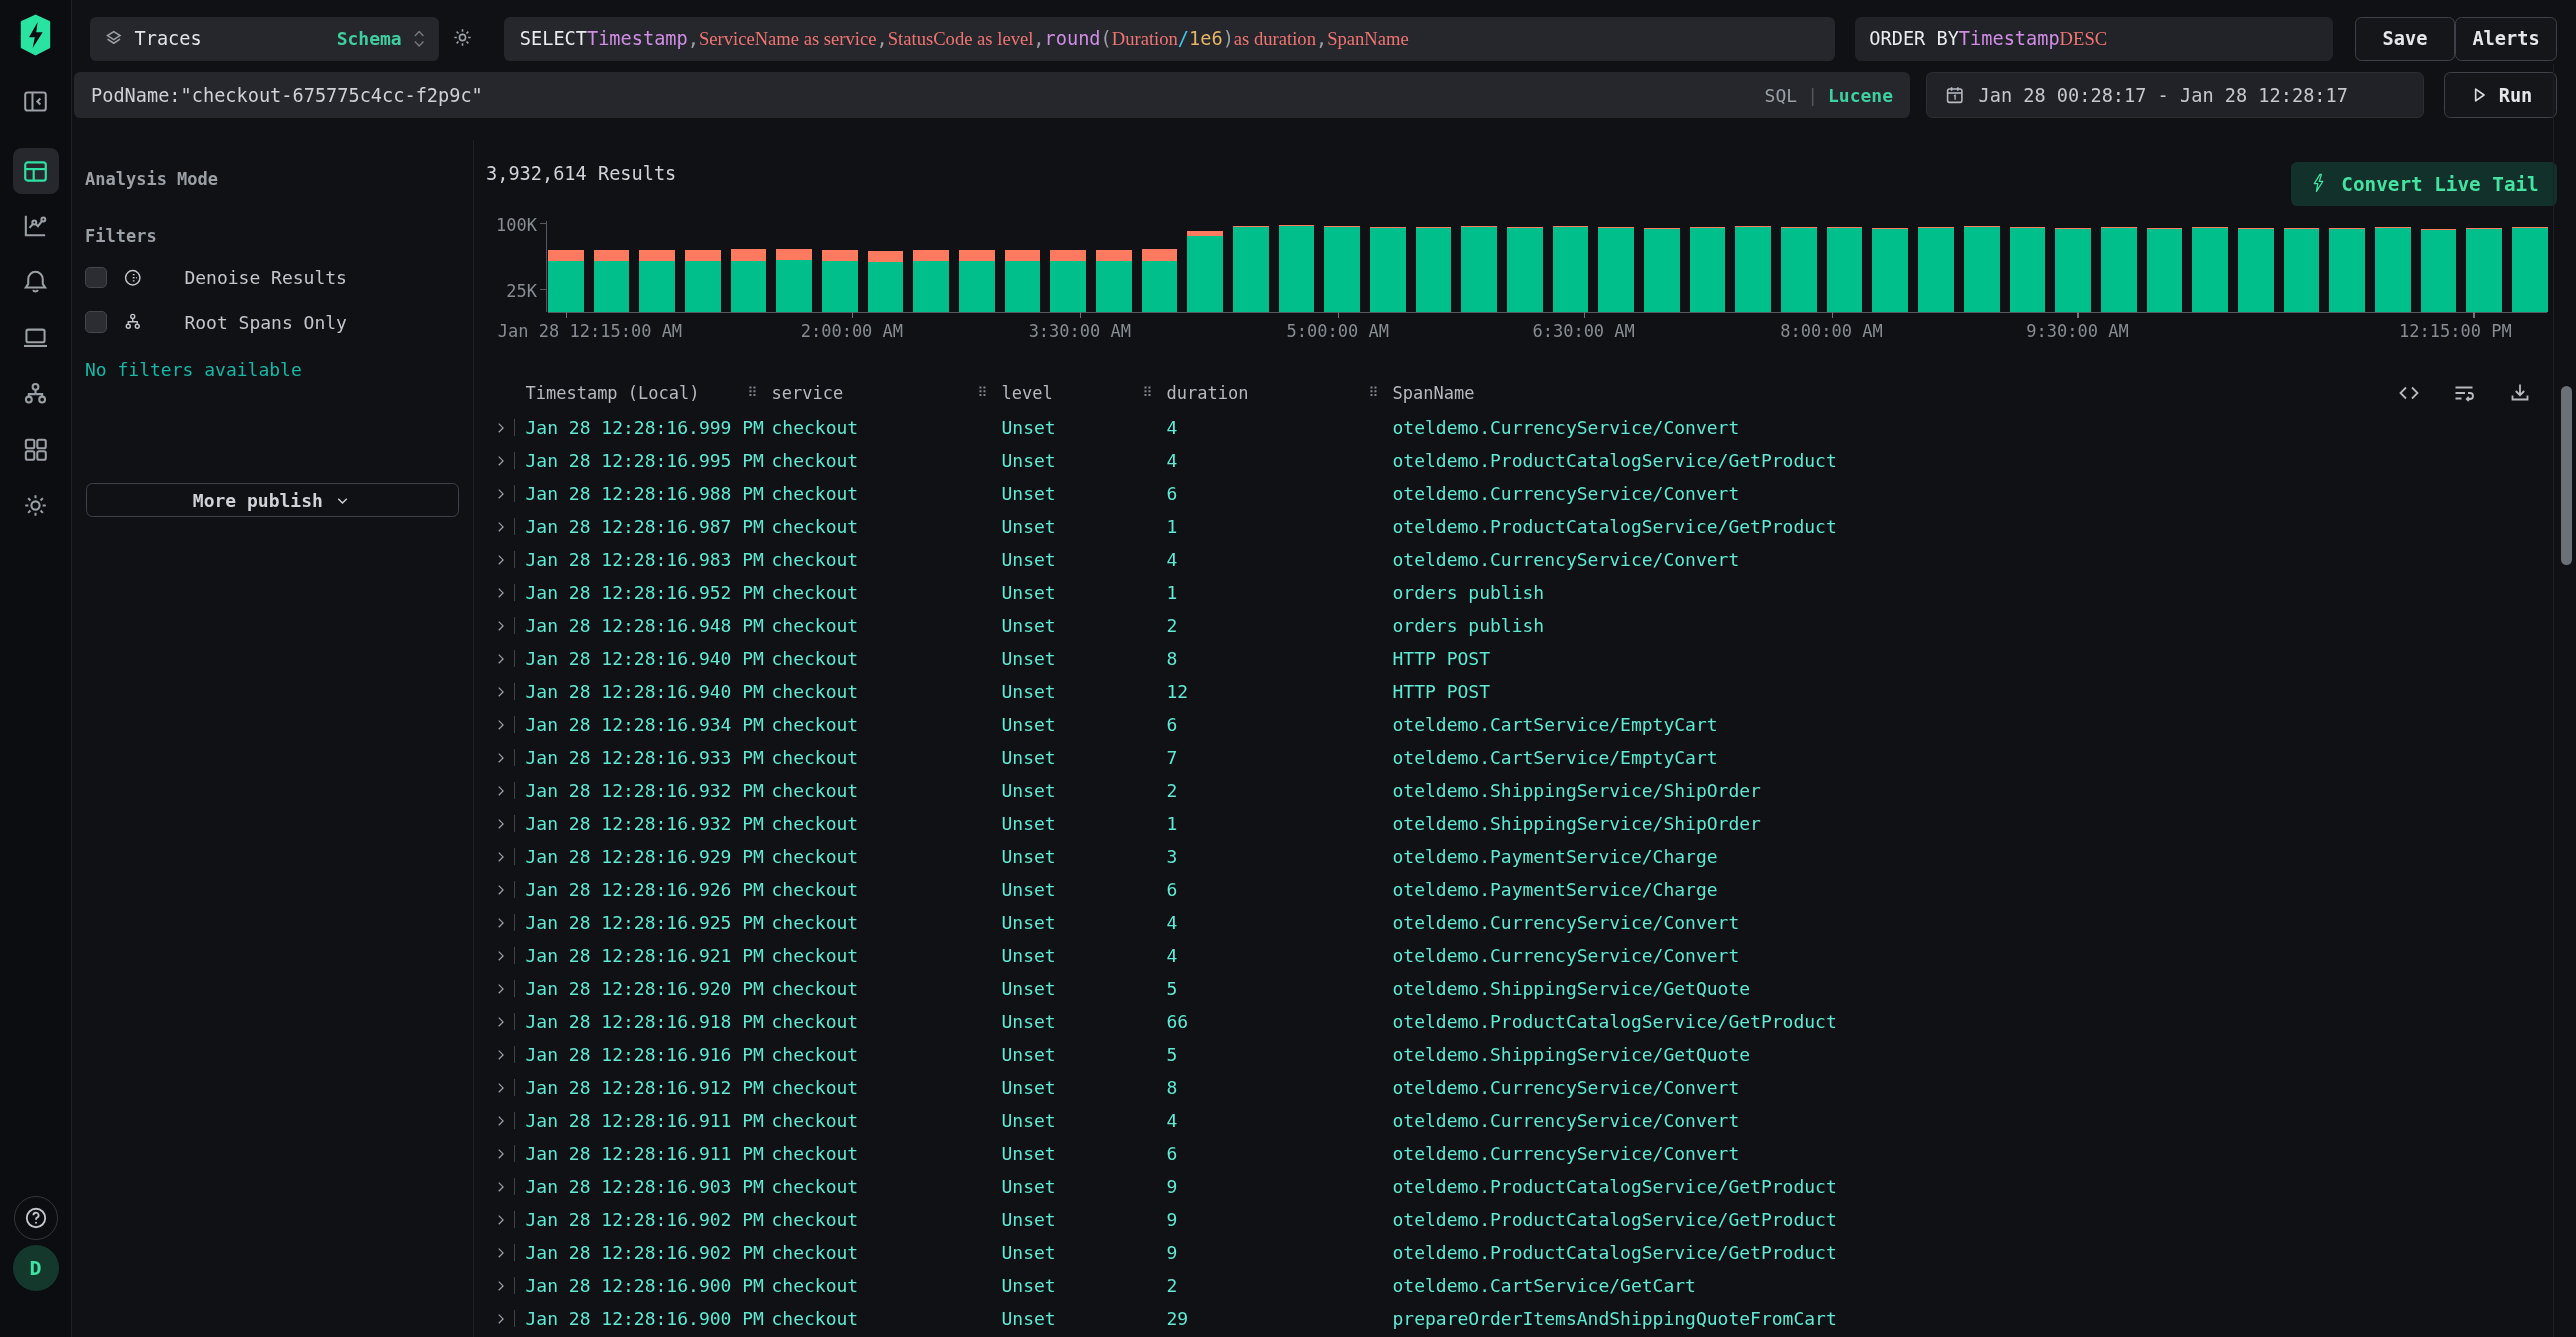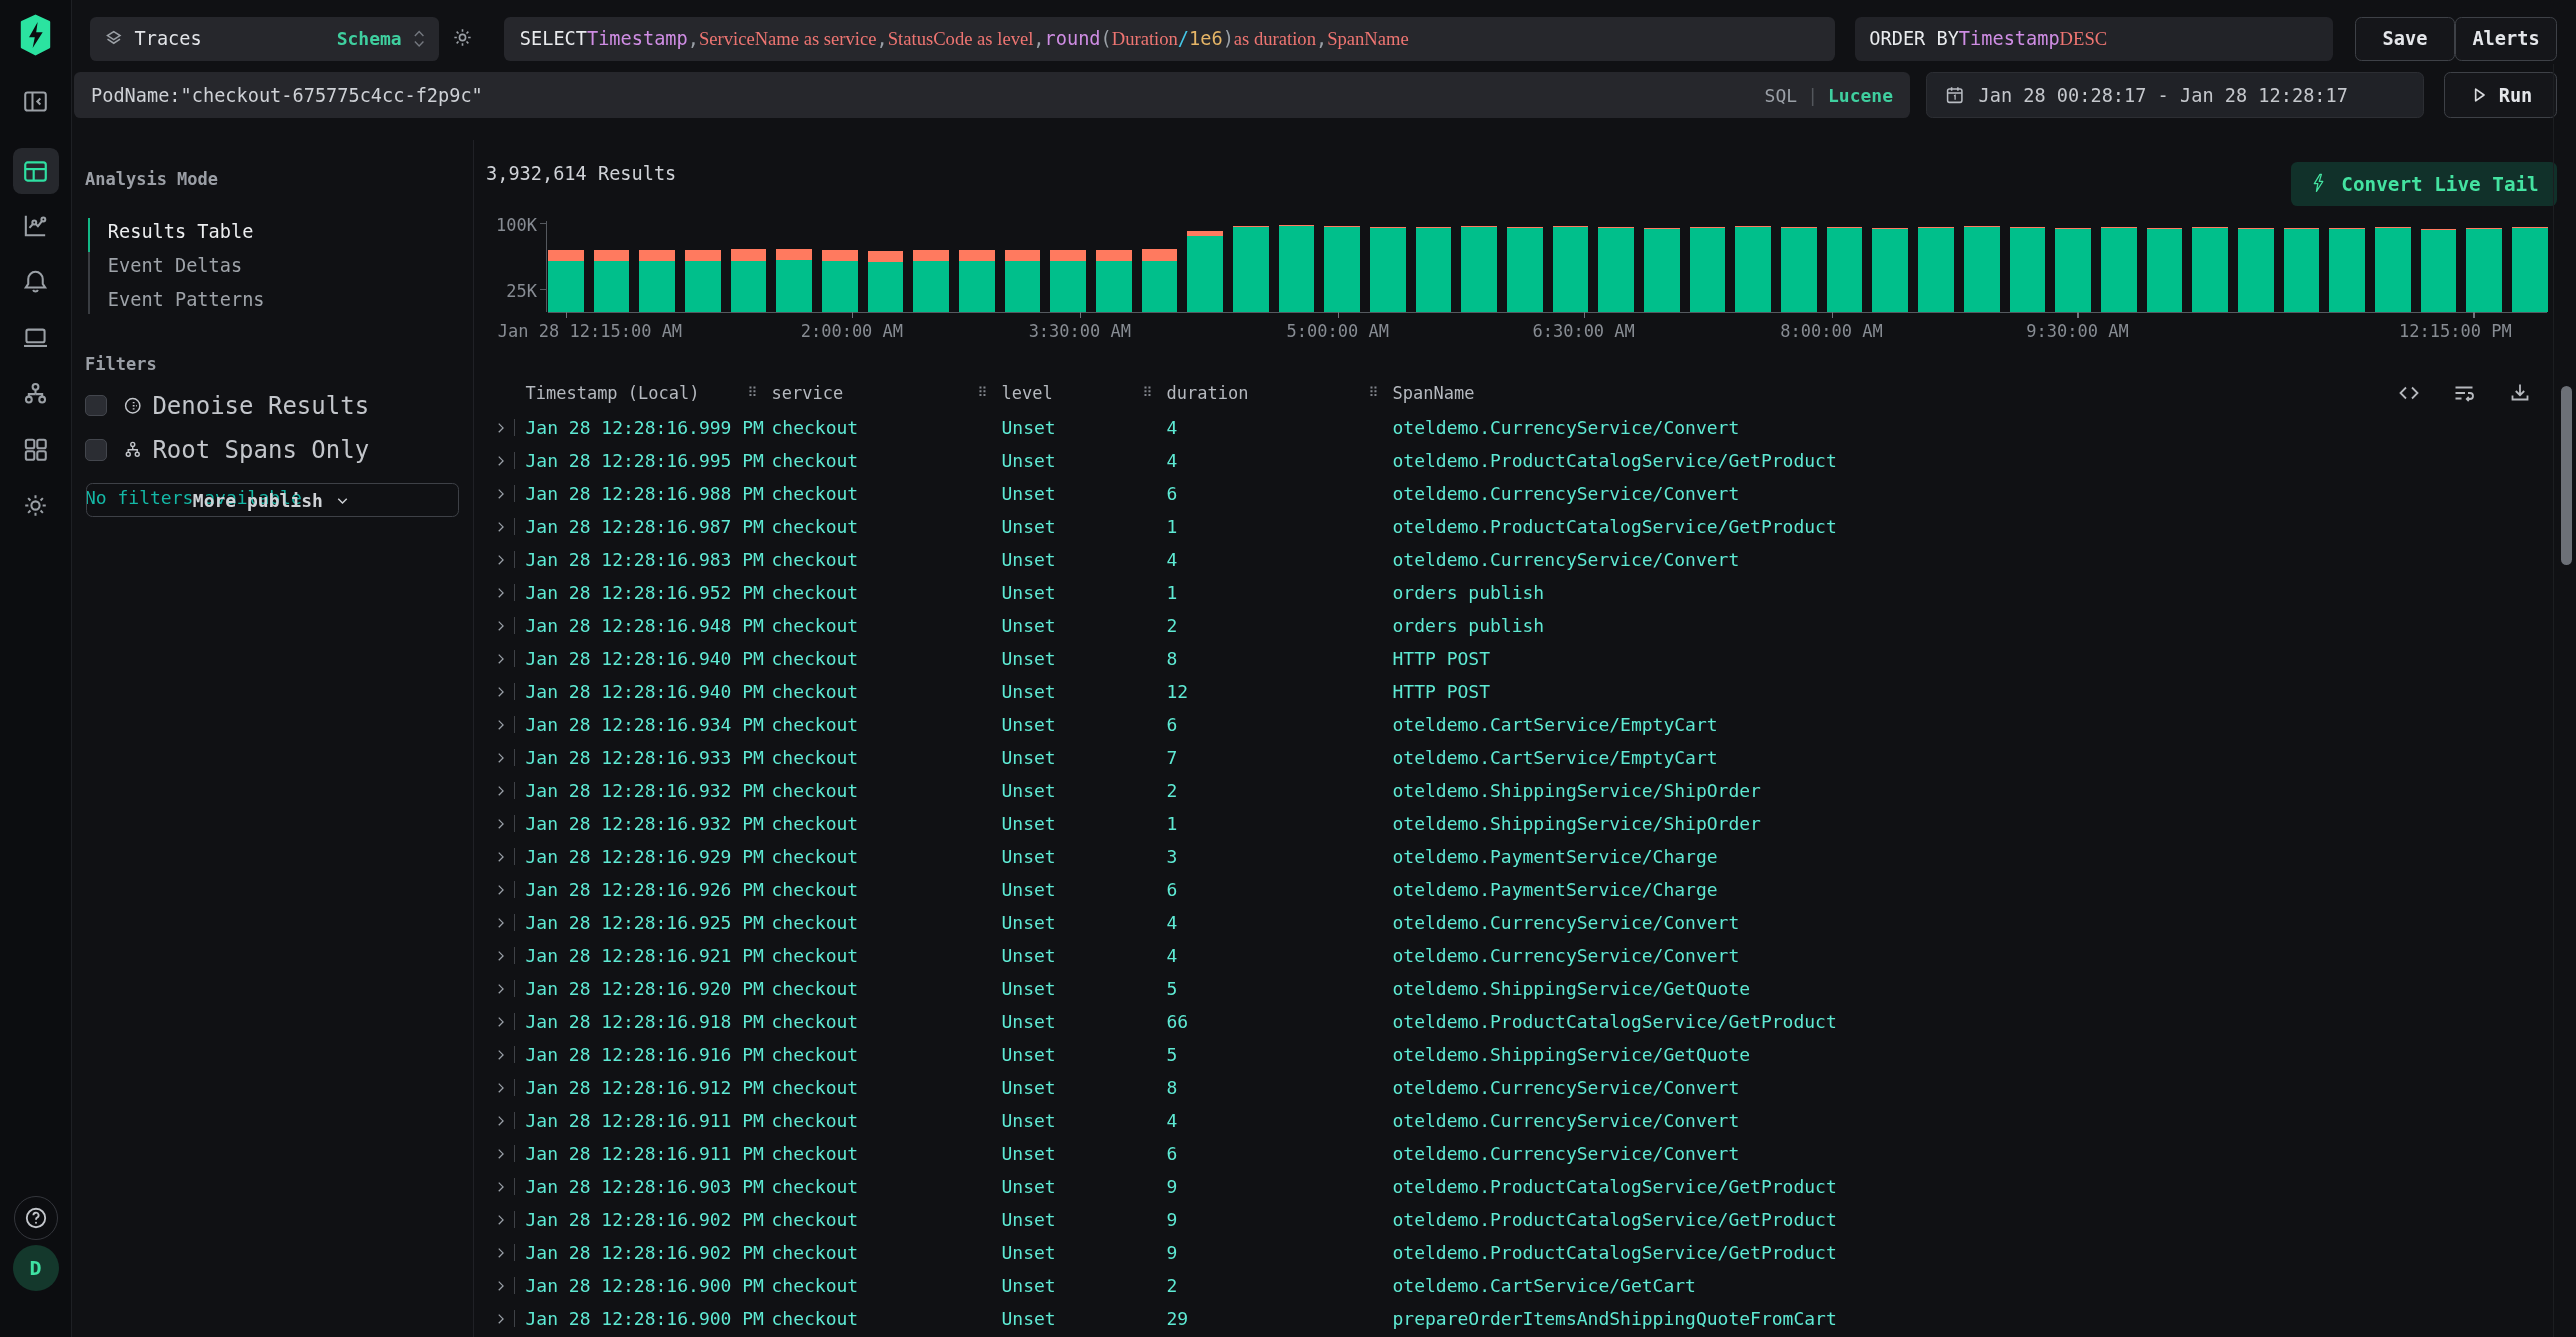--- a/index.html
+++ b/index.html
@@ -54,21 +54,21 @@
   .side { position:absolute; left:72px; top:140px; width:402px; height:1197px; border-right:1.4px solid #202126; }
   .side-h { font-size:17px; font-weight:bold; color:#9b9fa6; margin-left:13px; }
   .modes { position:relative; margin:26px 0 0 15.8px; }
   .mode-rail { position:absolute; left:0; top:2.9px; bottom:2.9px; width:2.1px; background:#3a3d42; }
   .mode-rail-active { position:absolute; left:0; top:2.9px; height:34px; width:2.1px; background:#12b886; }
   .mode-item { height:34px; line-height:34px; padding-left:20px; font-size:18.6px; color:#9ea3a9; cursor:pointer; }
   .mode-item.active { color:#eceef0; }
   .filters-h { margin-top:37px; }
   .check-row { display:flex; align-items:center; gap:8.6px; margin:18.6px 0 0 13px; height:26px; }
   .checkbox { width:21.5px; height:21.5px; border-radius:5px; background:#2b2d33; border:1.4px solid #43464d; margin-right:7.2px; }
-  .check-label { font-size:24px; color:#c3c6cb; }
+  .check-label { font-size:18px; color:#c3c6cb;margin-left:32px; }
   .no-filters { margin:24px 0 0 13px; font-size:18px; color:#14b8a6; }
   .more-filters { position:absolute; left:13.6px; top:343px; width:373px; height:34px; border:1.4px solid #3e4147;
     border-radius:6.4px; display:flex; align-items:center; justify-content:center; gap:11.5px;
     font-size:18px; font-weight:bold; color:#cfd2d6; }
 
   
   .main { position:absolute; left:474px; top:140px; width:2079px; height:1197px; }
   .count { position:absolute; left:12px; top:23px; font-size:18.6px; color:#cfd2d7; }
   .live-tail { position:absolute; right:-4.3px; top:22px; height:44px; background:#11312a; border-radius:6.4px;
     display:flex; align-items:center; padding:0 18.6px; gap:13px; color:#44e3a1; font-size:19.3px; font-weight:bold; }
@@ -257,28 +257,20 @@
   <span>
     <svg width="20" height="20" viewBox="0 0 24 24" fill="none" stroke="#d8dadd" stroke-width="2" stroke-linejoin="round">
       <path d="M8 5 L18 12 L8 19 Z"></path>
     </svg>
   </span>
   <span>Run</span>
 </div>
 
 <div class="side">
   <div class="side-h" style="margin-top:29px">Analysis Mode</div>
-  <div class="modes">
-    <div class="mode-rail"></div>
-    <div class="mode-rail-active"></div>
-
-  <div class="mode-item active">Results Table</div>
-      <div class="mode-item">Event Deltas</div>
-      <div class="mode-item">Event Patterns</div>
-    </div>
   <div class="side-h filters-h">Filters</div>
 
   <div class="check-row">
     <span class="checkbox"></span>
     <span>
       <svg width="21.5" height="21.5" viewBox="0 0 24 24" fill="none" stroke="#c3c6cb" stroke-width="1.6">
         <circle cx="12" cy="12" r="8"></circle>
         <path d="M12 8.5h3.5 M12 12h4.5 M12 15.5h3.5" stroke-dasharray="2 1.6"></path>
       </svg>
     </span>

